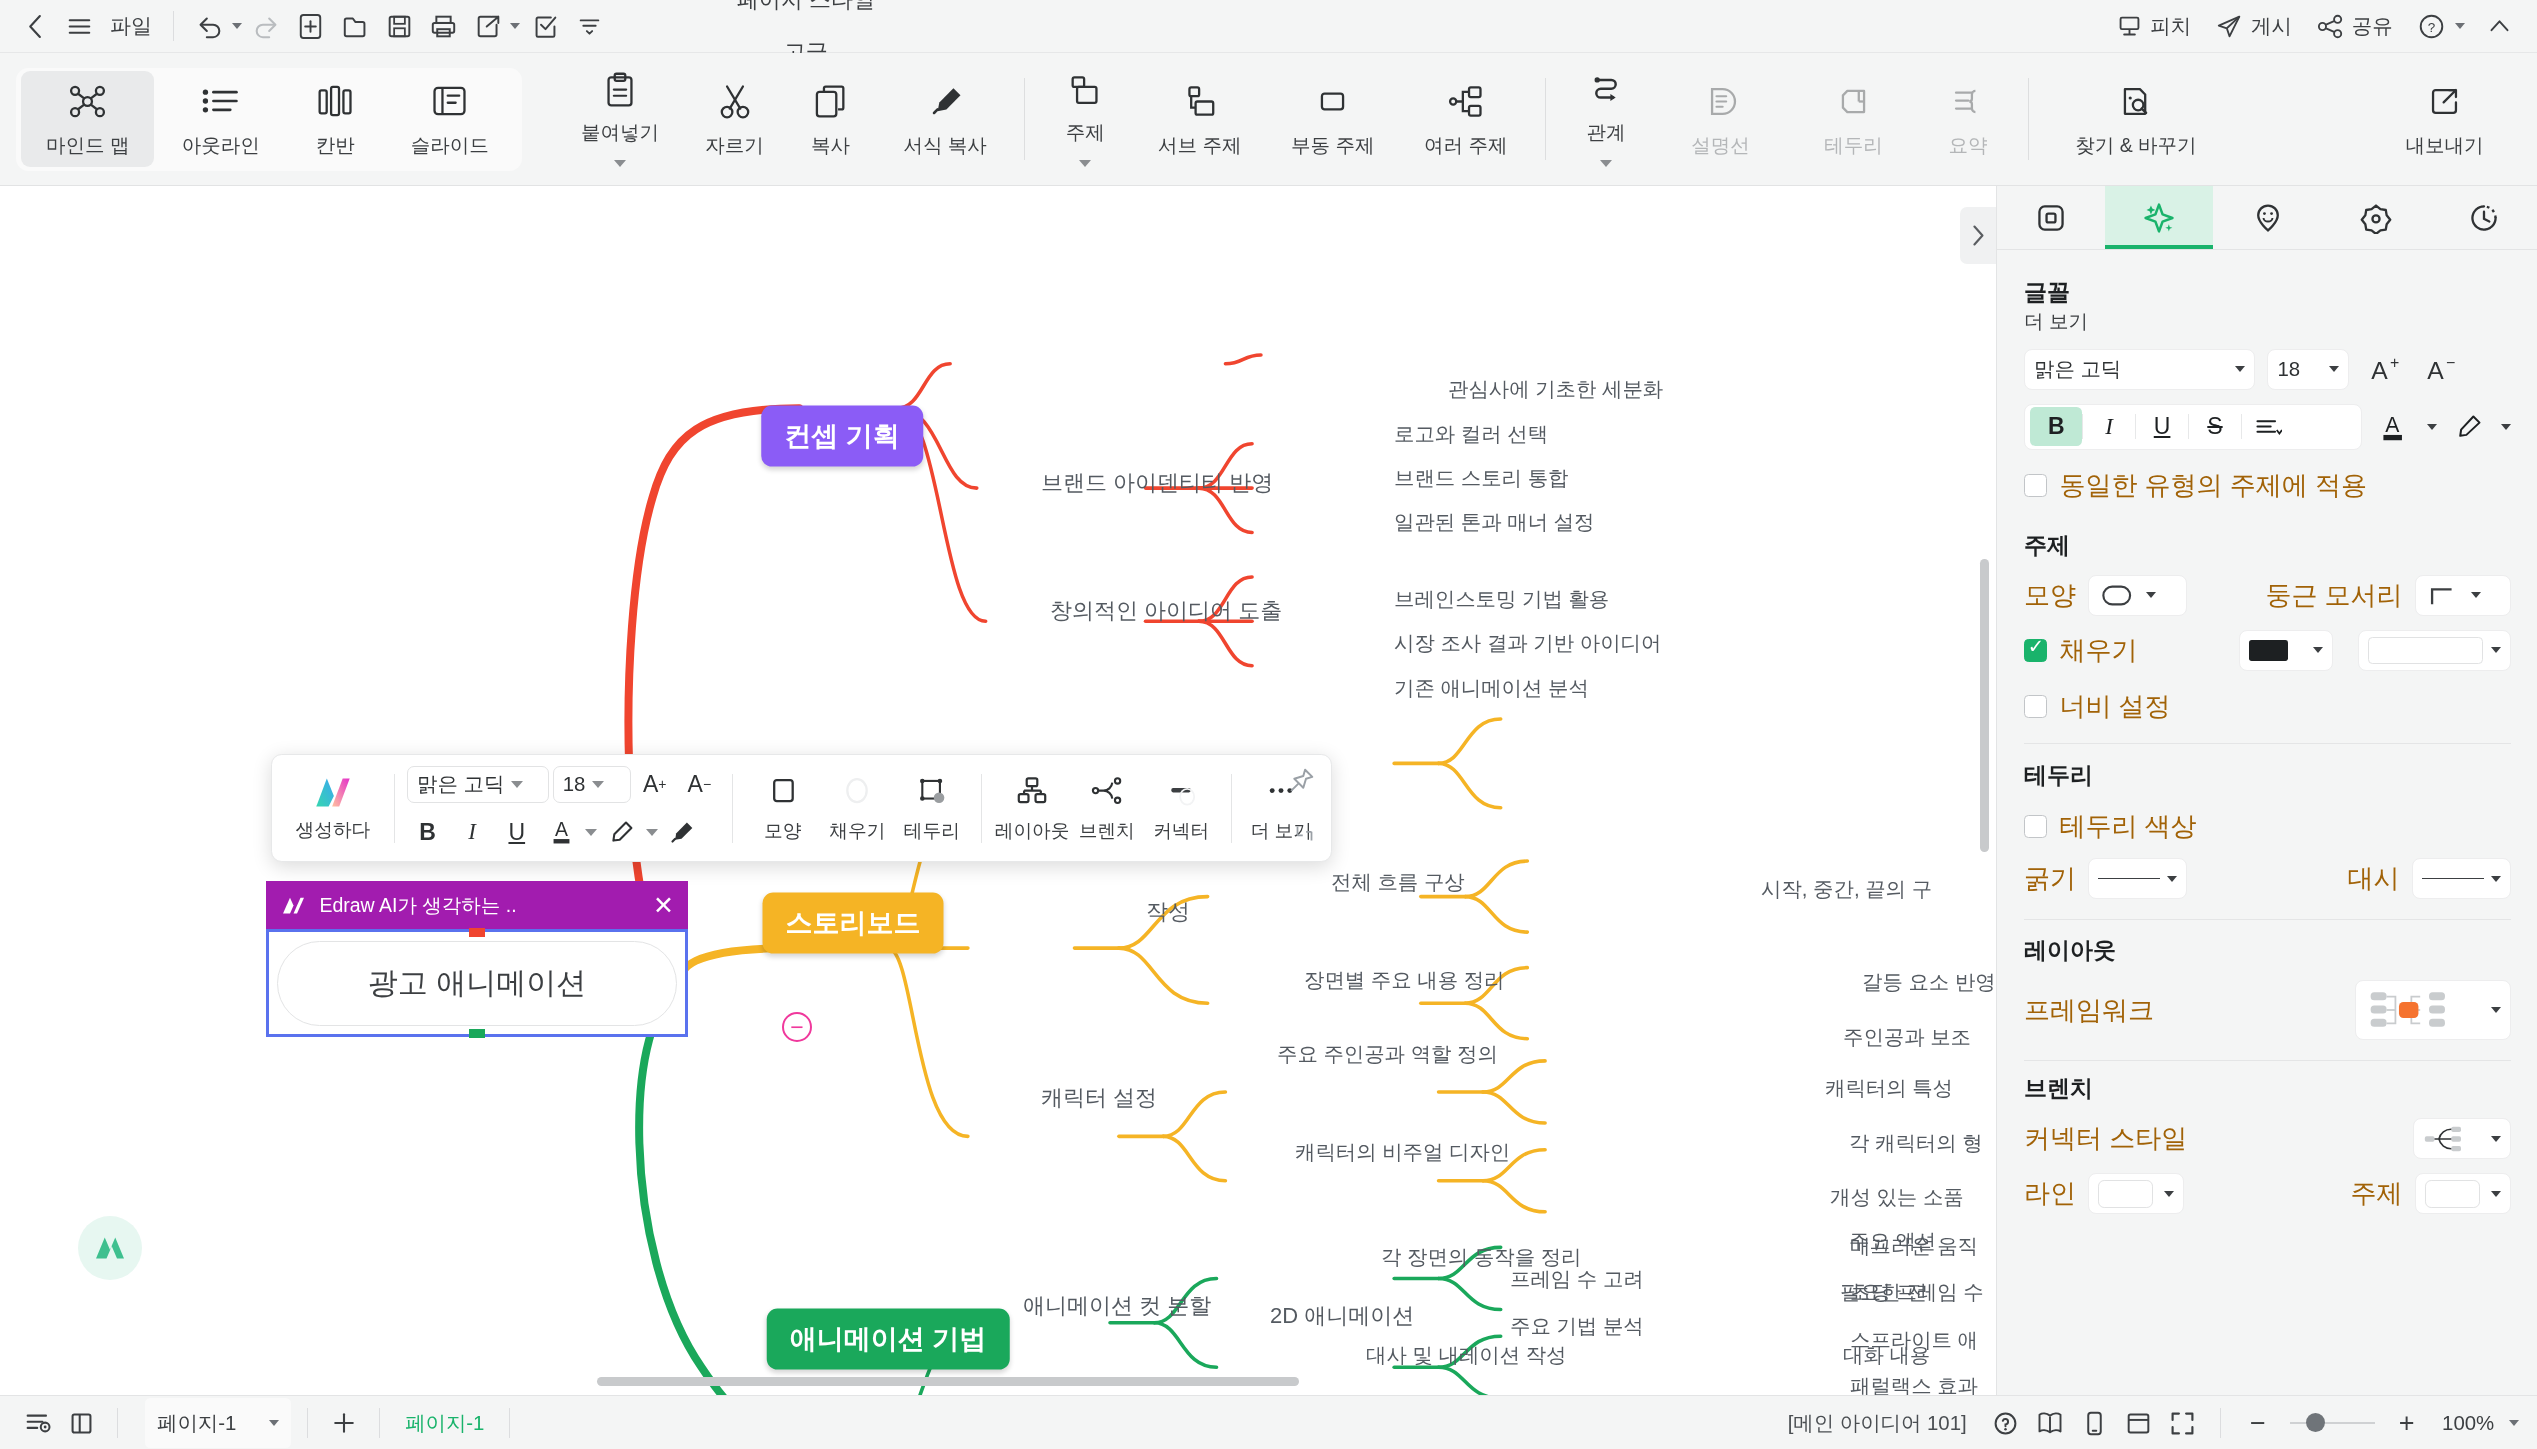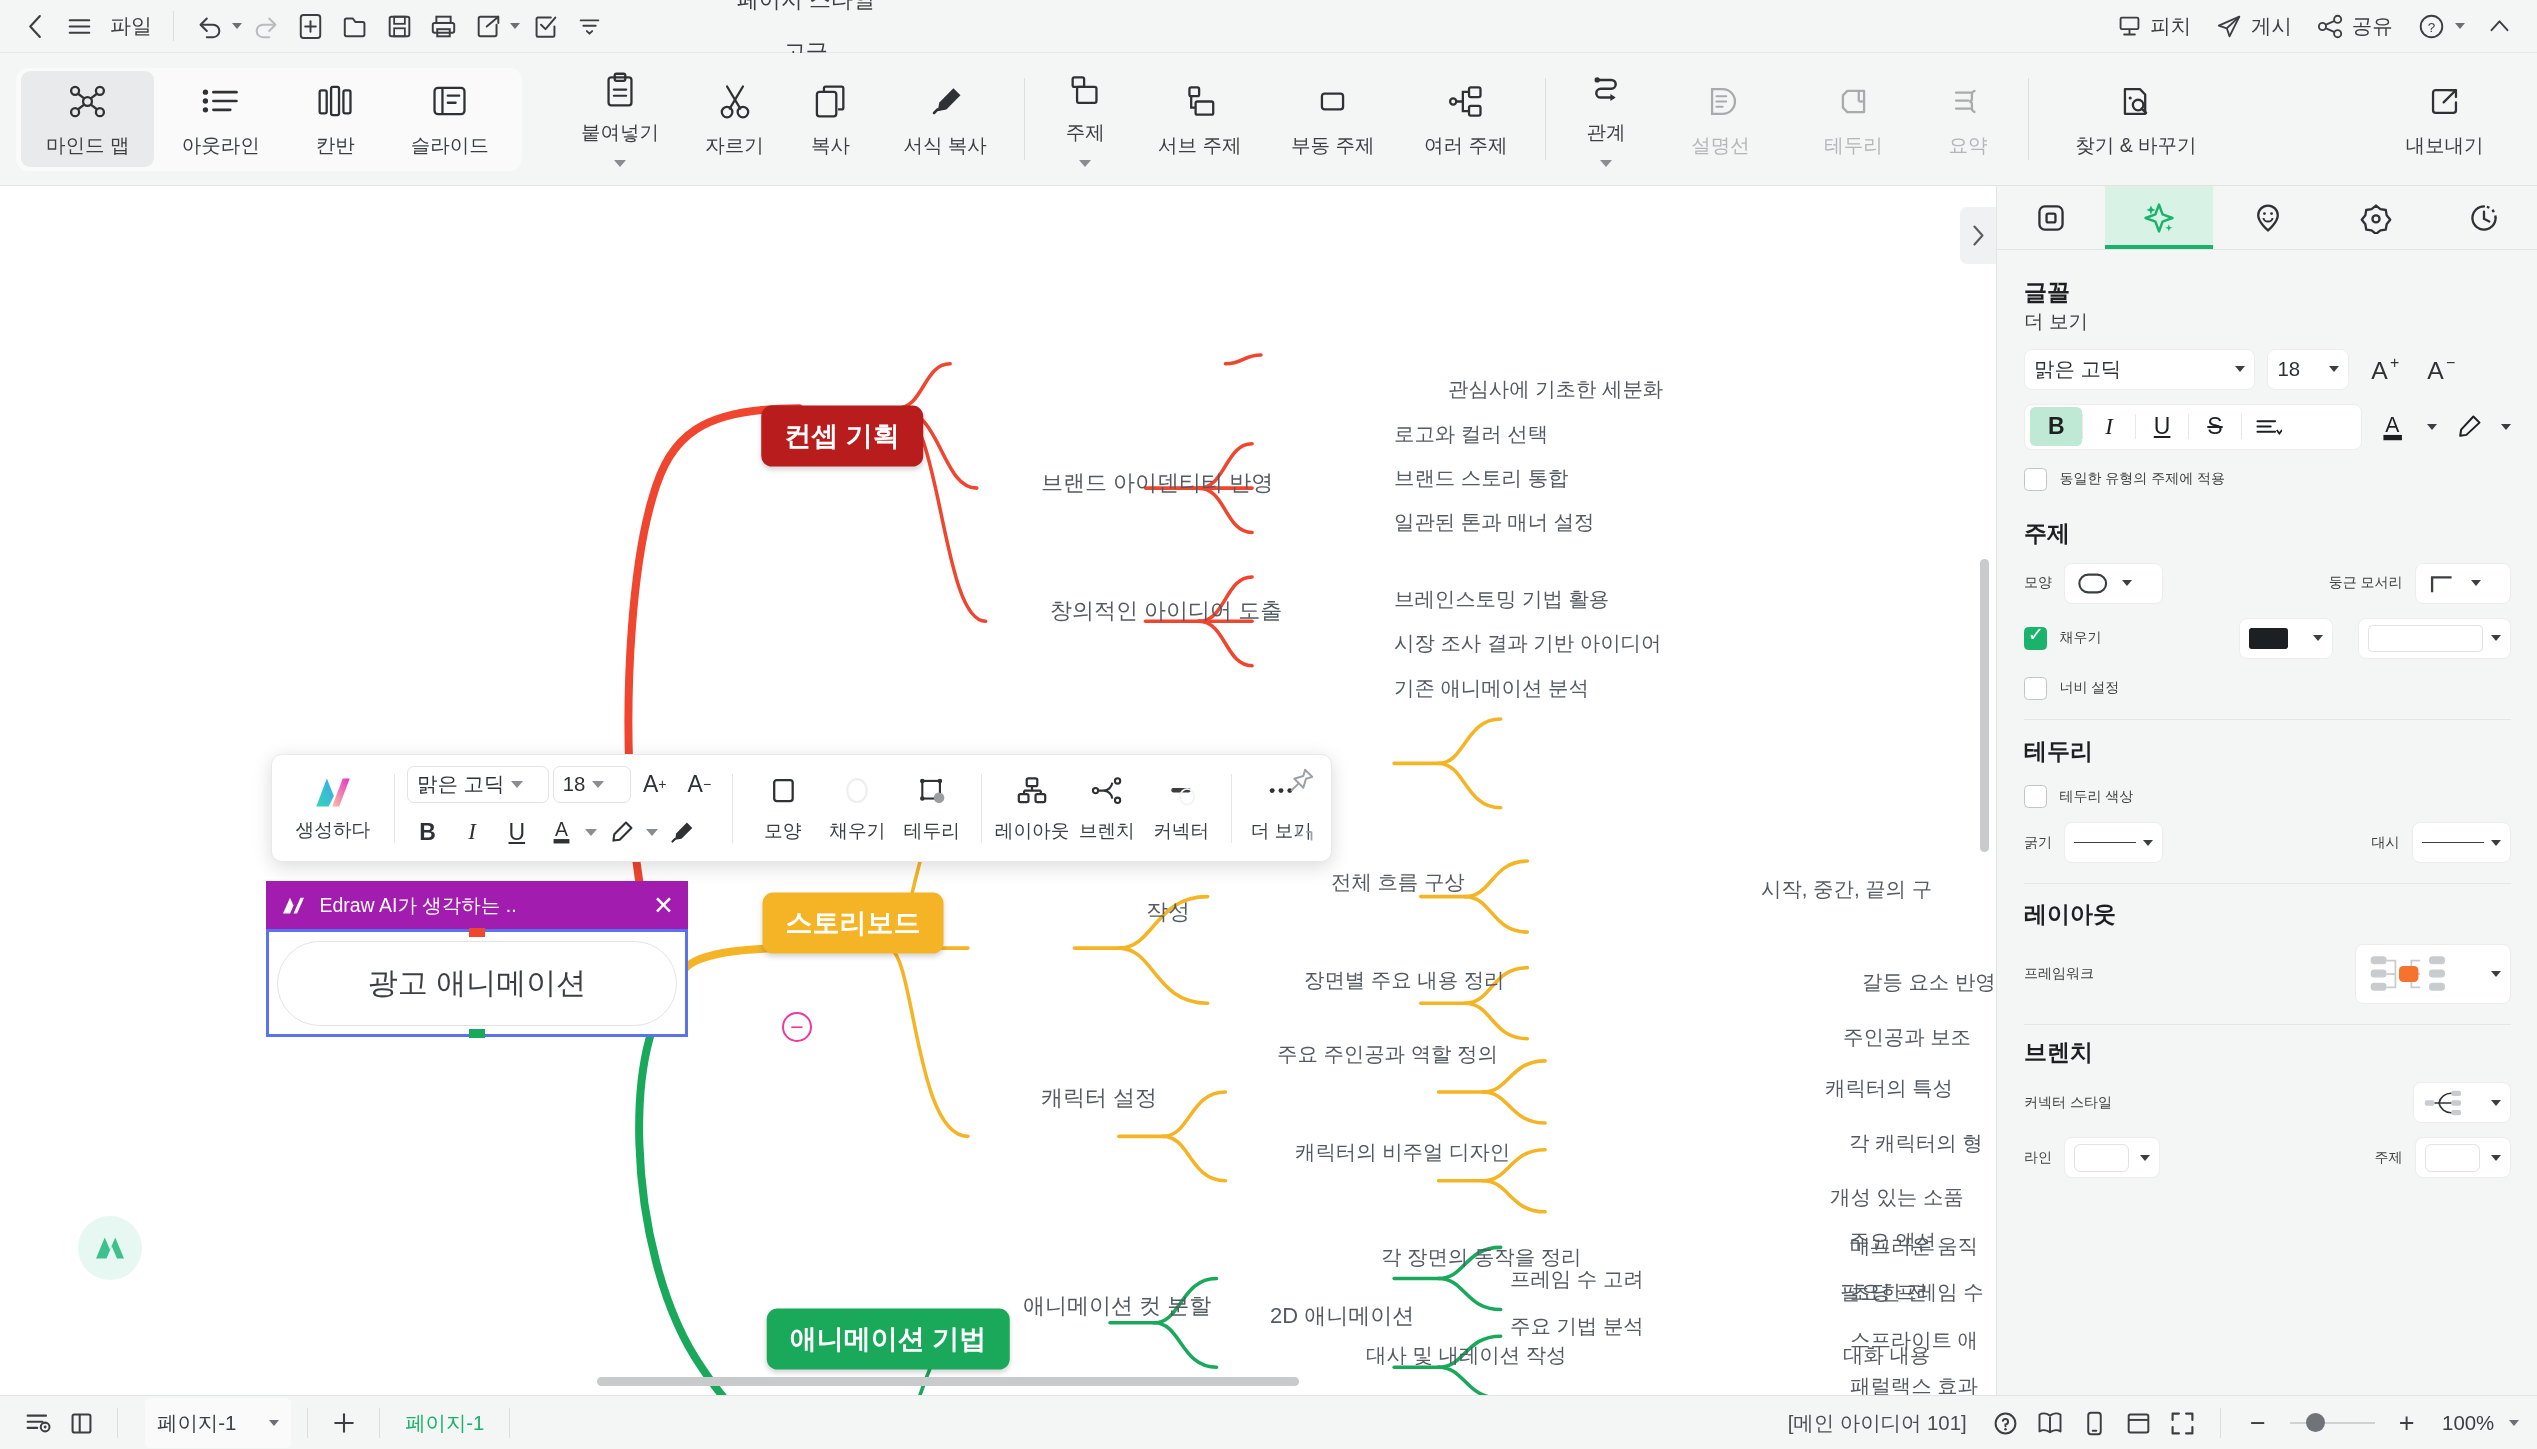--- a/index.html
+++ b/index.html
@@ -156,21 +156,21 @@
     flex:1; display:flex; align-items:center; justify-content:center; cursor:pointer; position:relative;
     color:#2f3234;
   }
   .rp-tab.active { background:#d9f2e6; color:#19b36b; }
   .rp-tab.active::after { content:""; position:absolute; left:0; right:0; bottom:0; height:4.4px; background:#19b36b; }
   .rp-body { flex:1; padding:16px 27px 0 27px; overflow:hidden; }
   .rp-sec-head { display:flex; align-items:baseline; justify-content:space-between; margin-top:10.7px;flex-direction:column; }
   .rp-h { font-size:23px; font-weight:bold; color:#1d2022; }
   .rp-more { font-size:19.5px; color:#3c3f42; cursor:pointer; }
   .rp-row { display:flex; align-items:center; margin-top:14px; gap:12.4px; }
-  .rp-lbl { font-size:14px; color:#404040; white-space:nowrap; }
+  .rp-lbl { font-size:26px; color:#a16207; white-space:nowrap; }
   .ctl {
     background:#fff; border-radius:8px; height:41px; display:flex; align-items:center;
     padding:0 9px; gap:7px; cursor:pointer; border:0.9px solid #ededee;
   }
   .chev { width:0;height:0;border-left:6.2px solid transparent;border-right:6.2px solid transparent;border-top:7px solid #3c3f42; }
   .chev.sm { border-left-width:5.3px;border-right-width:5.3px;border-top-width:6.2px; }
   .font-input { flex:1; justify-content:space-between; font-size:20.4px; color:#2f3234; }
   .size-input { width:82px; justify-content:space-between; font-size:20.4px; color:#2f3234; }
   .aa-btn { width:44px; height:41px; display:flex; align-items:center; justify-content:center; cursor:pointer; color:#2f3234;}
   .style-bar {
@@ -647,21 +647,21 @@
           <path d="M1570 1230 L1620 1230" stroke="#1aa85b"></path>
           <path d="M1620 1230 C 1650 1230 1650 1195 1690 1195" stroke="#1aa85b"></path>
           <path d="M1620 1230 C 1650 1230 1650 1265 1690 1265" stroke="#1aa85b"></path>
           <path d="M1570 1330 L1620 1330" stroke="#1aa85b"></path>
           <path d="M1620 1330 C 1650 1330 1650 1295 1690 1295" stroke="#1aa85b"></path>
           <path d="M1620 1330 C 1650 1330 1650 1365 1690 1365" stroke="#1aa85b"></path>
           <path d="M1270 1480 L1430 1480" stroke="#1aa85b"></path>
         </g>
       </svg>
 
-      <div class="node main" style="left:842px; top:250px; background:#b91c1c; transform:translate(-50%,-50%);">
+      <div class="node main" style="left:842px; top:250px; background:#8b5cf6; transform:translate(-50%,-50%);">
         <span>컨셉 기획</span>
       </div>
       <div class="node main" style="left:853px; top:737px; background:#f5b425; transform:translate(-50%,-50%);">
         <span>스토리보드</span>
       </div>
       <div class="node main" style="left:888px; top:1153px; background:#1aa85b; transform:translate(-50%,-50%);">
         <span>애니메이션 기법</span>
       </div>
 
       <div class="node sub" style="left:1041px; top:282px;">

